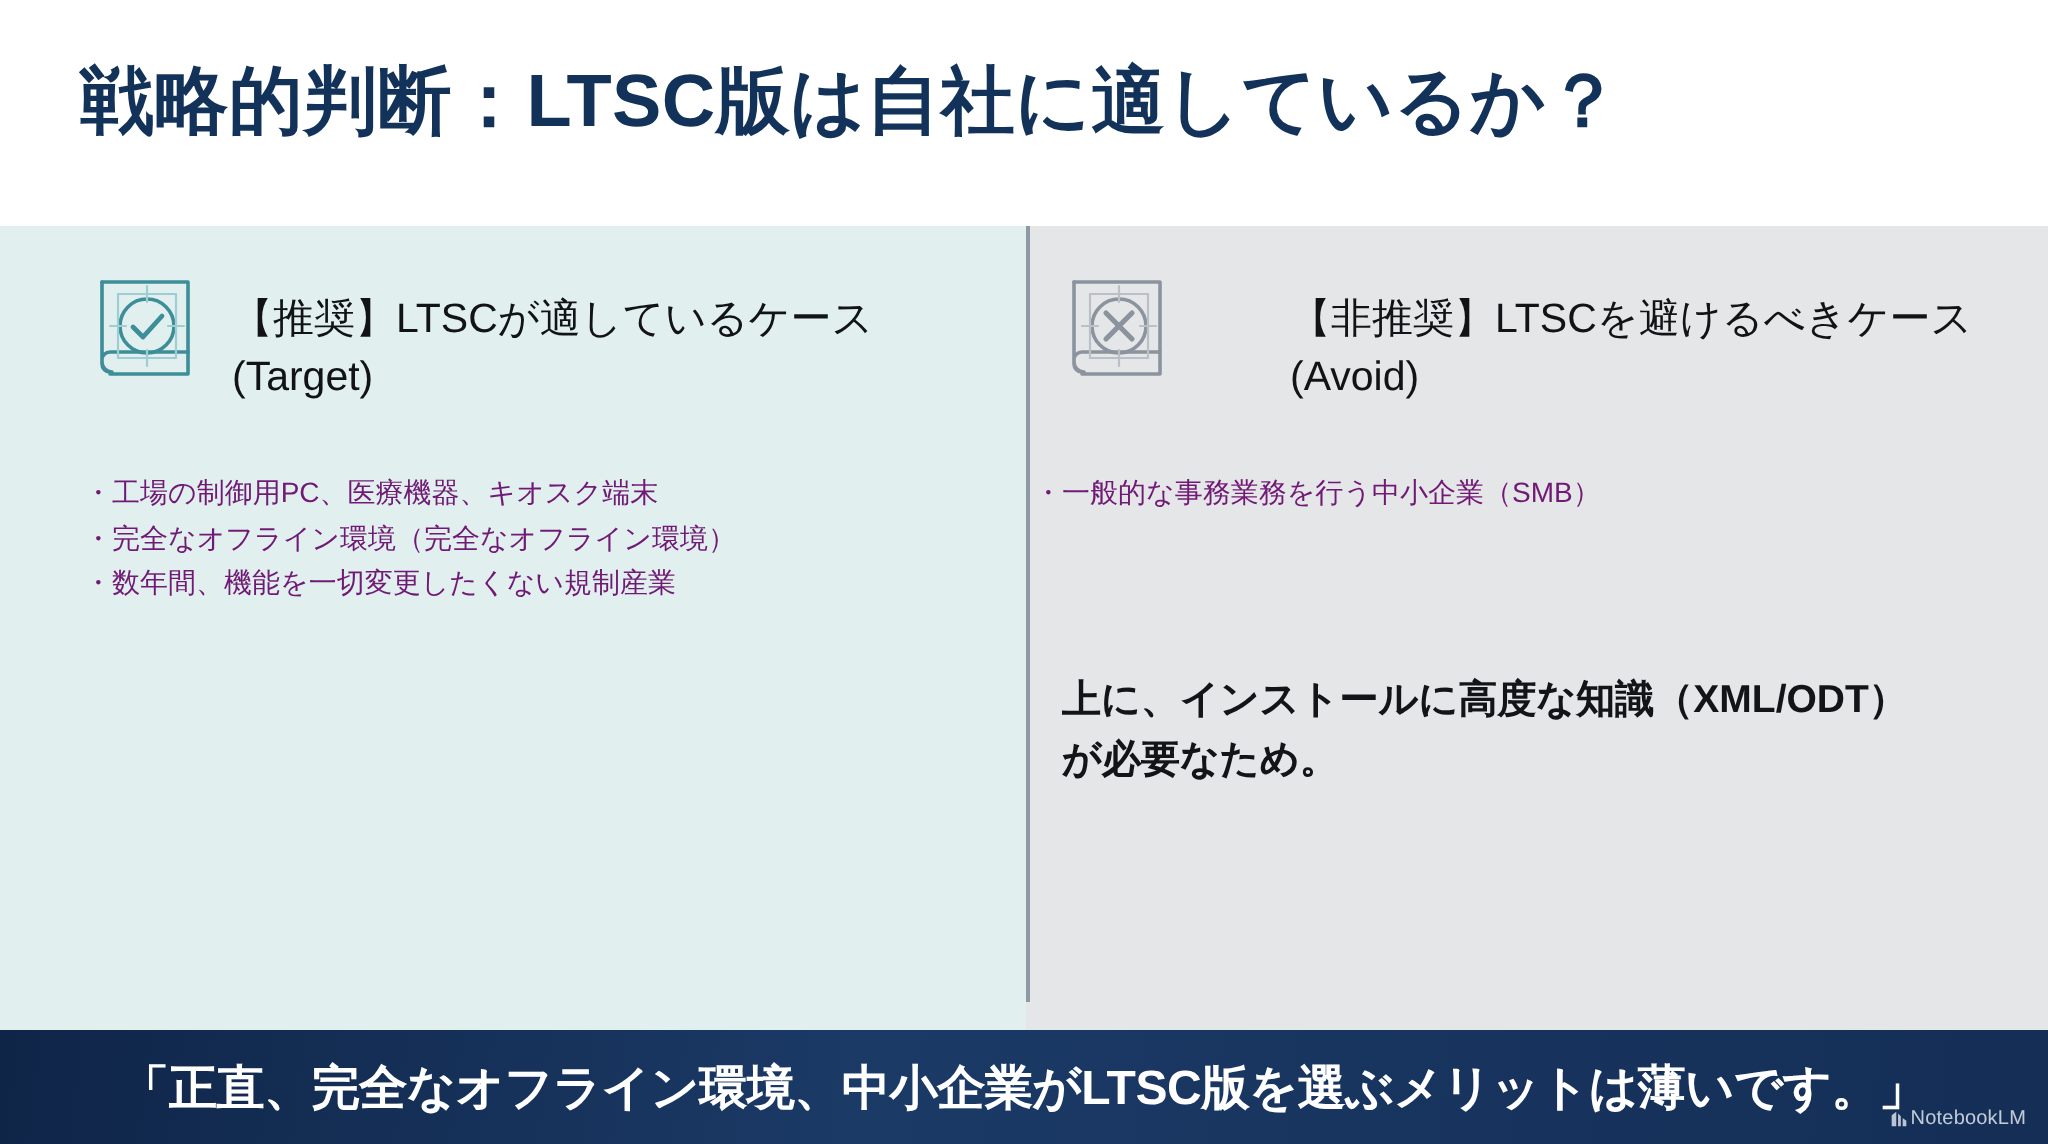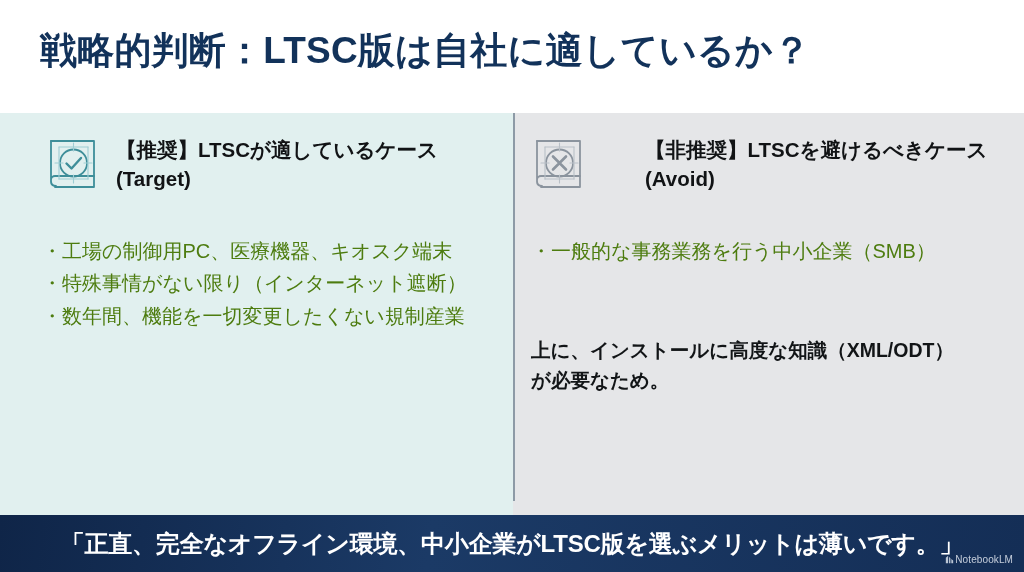--- a/index.html
+++ b/index.html
@@ -87,40 +87,40 @@
   .panel-icon {
     flex: 0 0 auto;
     width: 64px;
     height: 64px;
     margin-top: 2px;
   }
   .panel-icon svg { display: block; width: 64px; height: 64px; }
 
   .panel-heading {
     font-size: 20.5px;
-    font-weight: bold;
+    font-weight: normal;
     color: #111315;
     line-height: 1.42;
     margin-left: 10px;
-    margin-top: 5px;
+    margin-top: 15px;
   }
 
   
   .bullets {
     position: absolute;
     margin: 0;
     padding: 0;
     list-style: none;
   }
   #panel-target .bullets { left: 42px; top: 122px; width: 460px; }
-  #panel-avoid  .bullets { left: 18px; top: 122px; width: 475px; }
+  #panel-avoid  .bullets { left: 4px; top: 122px; width: 475px; }
 
   .bullets li {
-    font-size: 20px;
-    color: #4d7c0f;
+    font-size: 14px;
+    color: #701a75;
     line-height: 1.62;
     white-space: nowrap;
   }
   .bullets li::before {
     content: "\30FB";
   }
 
   
   #reason-block {
     position: absolute;
@@ -211,21 +211,21 @@
           </svg>
         </div>
         <div class="panel-heading">
           <div>【推奨】LTSCが適しているケース</div>
           <div>(Target)</div>
         </div>
       </div>
 
       <ul class="bullets">
         <li>工場の制御用PC、医療機器、キオスク端末</li>
-        <li>特殊事情がない限り（インターネット遮断）</li>
+        <li>完全なオフライン環境（完全なオフライン環境）</li>
         <li>数年間、機能を一切変更したくない規制産業</li>
       </ul>
     </div>
 
     <div class="panel" id="panel-avoid">
       <div class="panel-head">
         <div class="panel-icon">
           <svg viewBox="0 0 64 64" xmlns="http://www.w3.org/2000/svg">
             <g fill="none" stroke="#8b949e" stroke-width="1.8" stroke-linecap="round" stroke-linejoin="round">
               <path d="M9 9 H52 V55 H13"></path>

